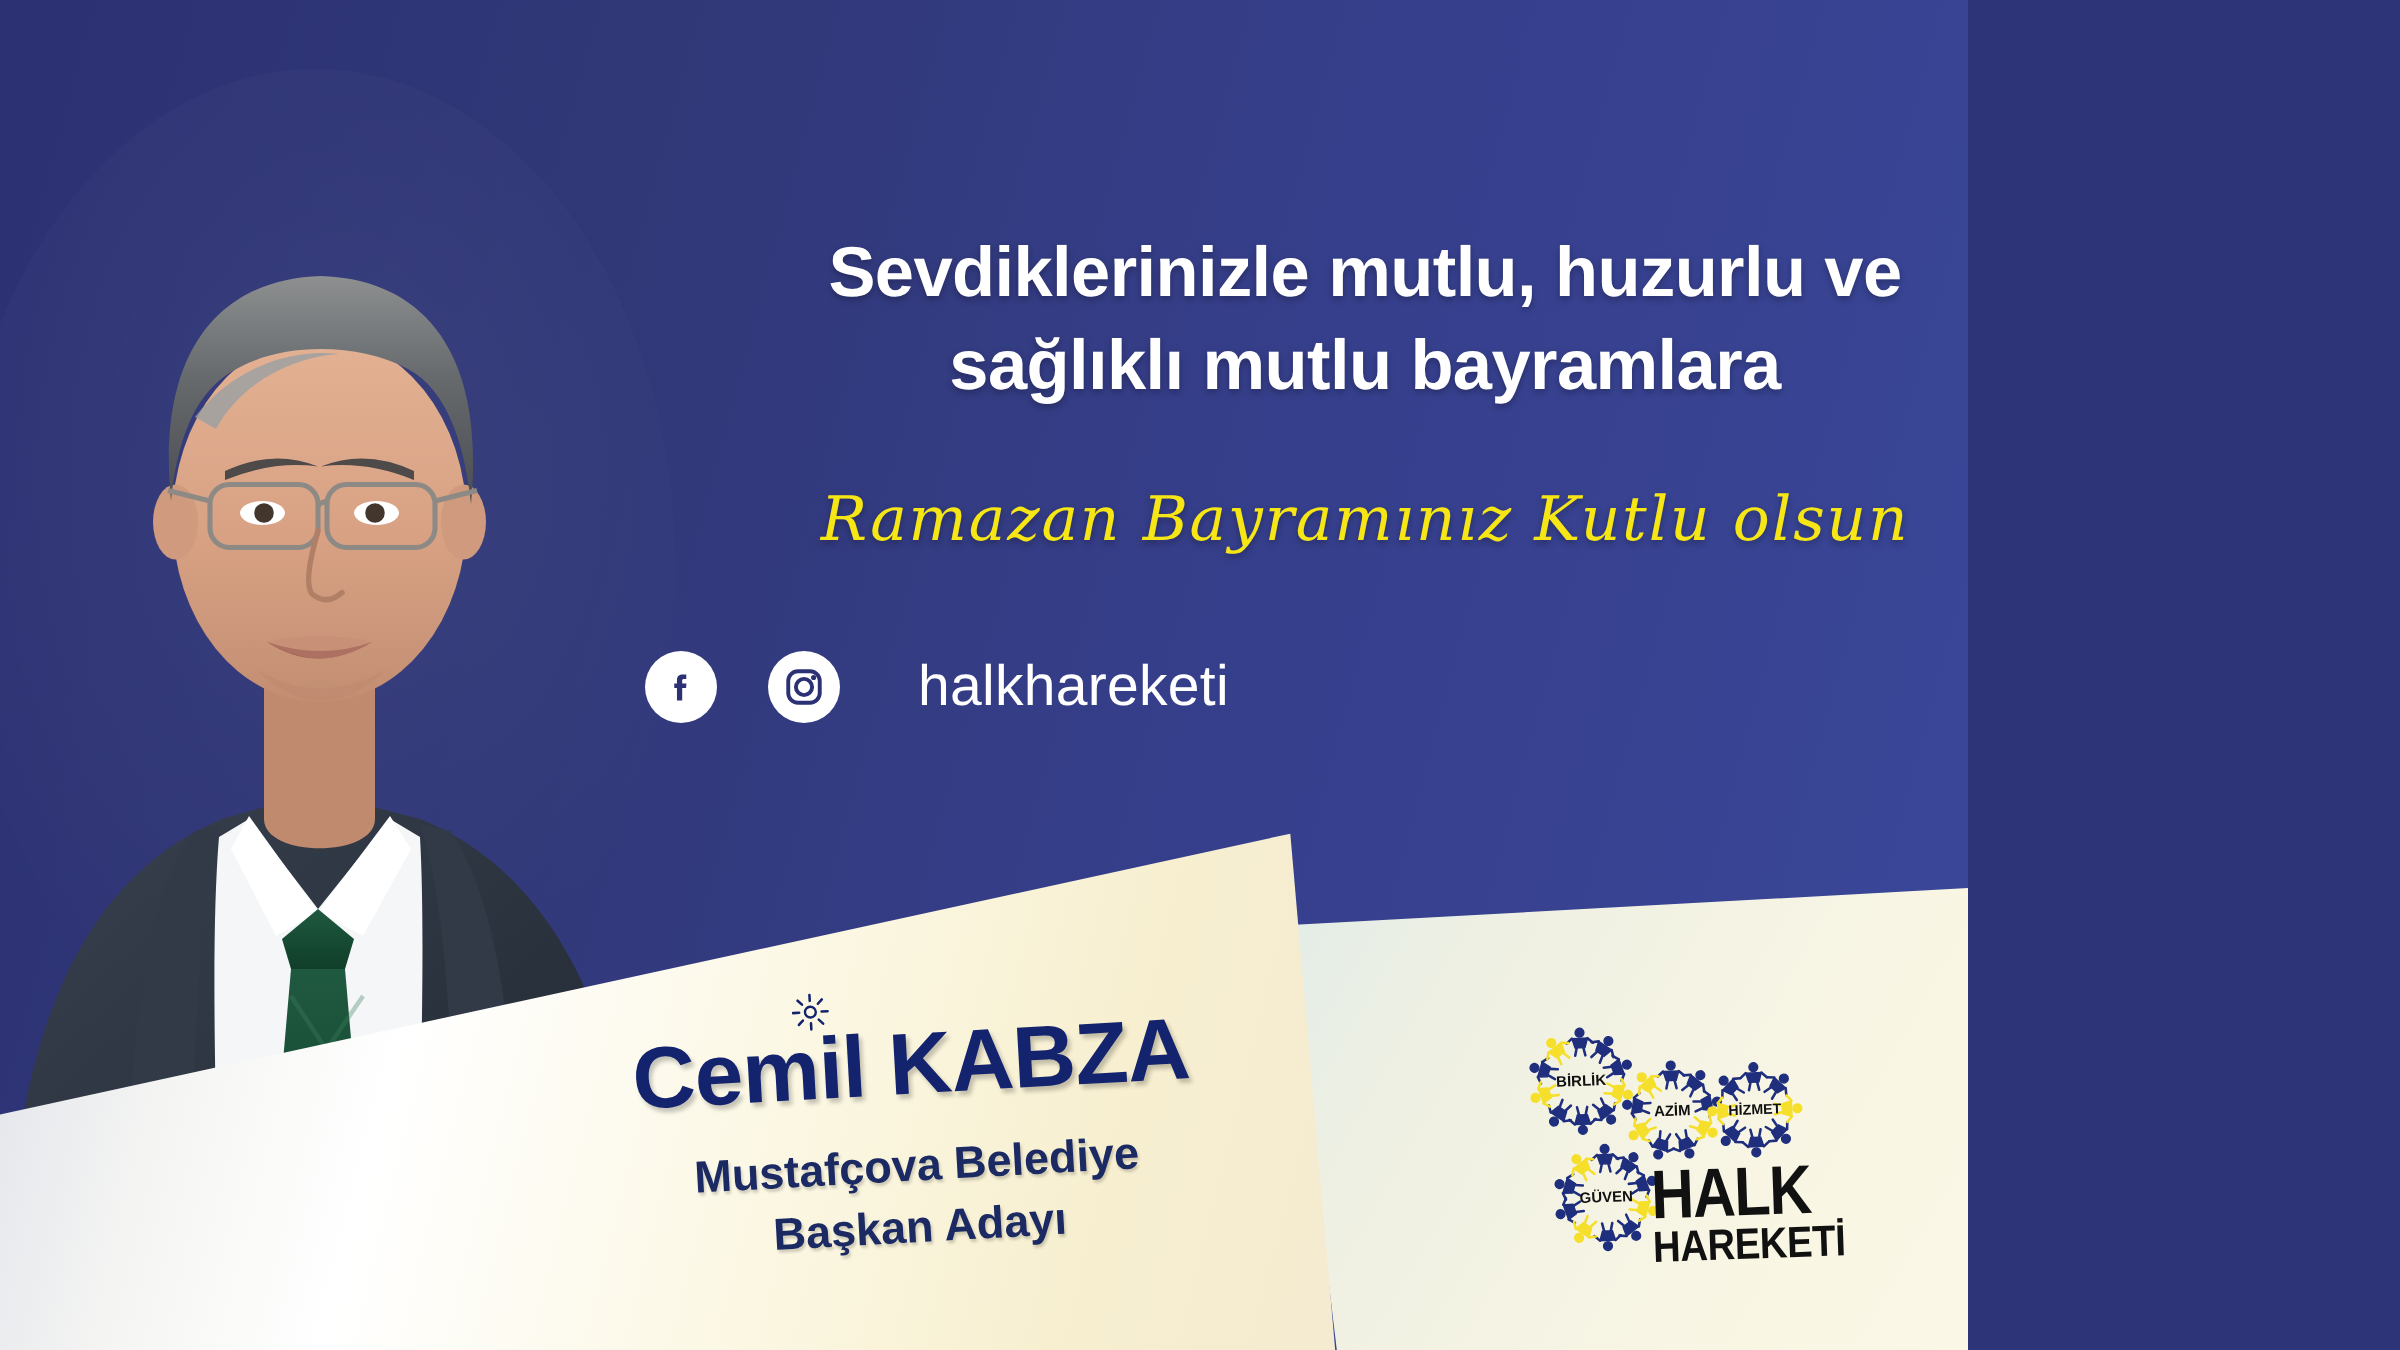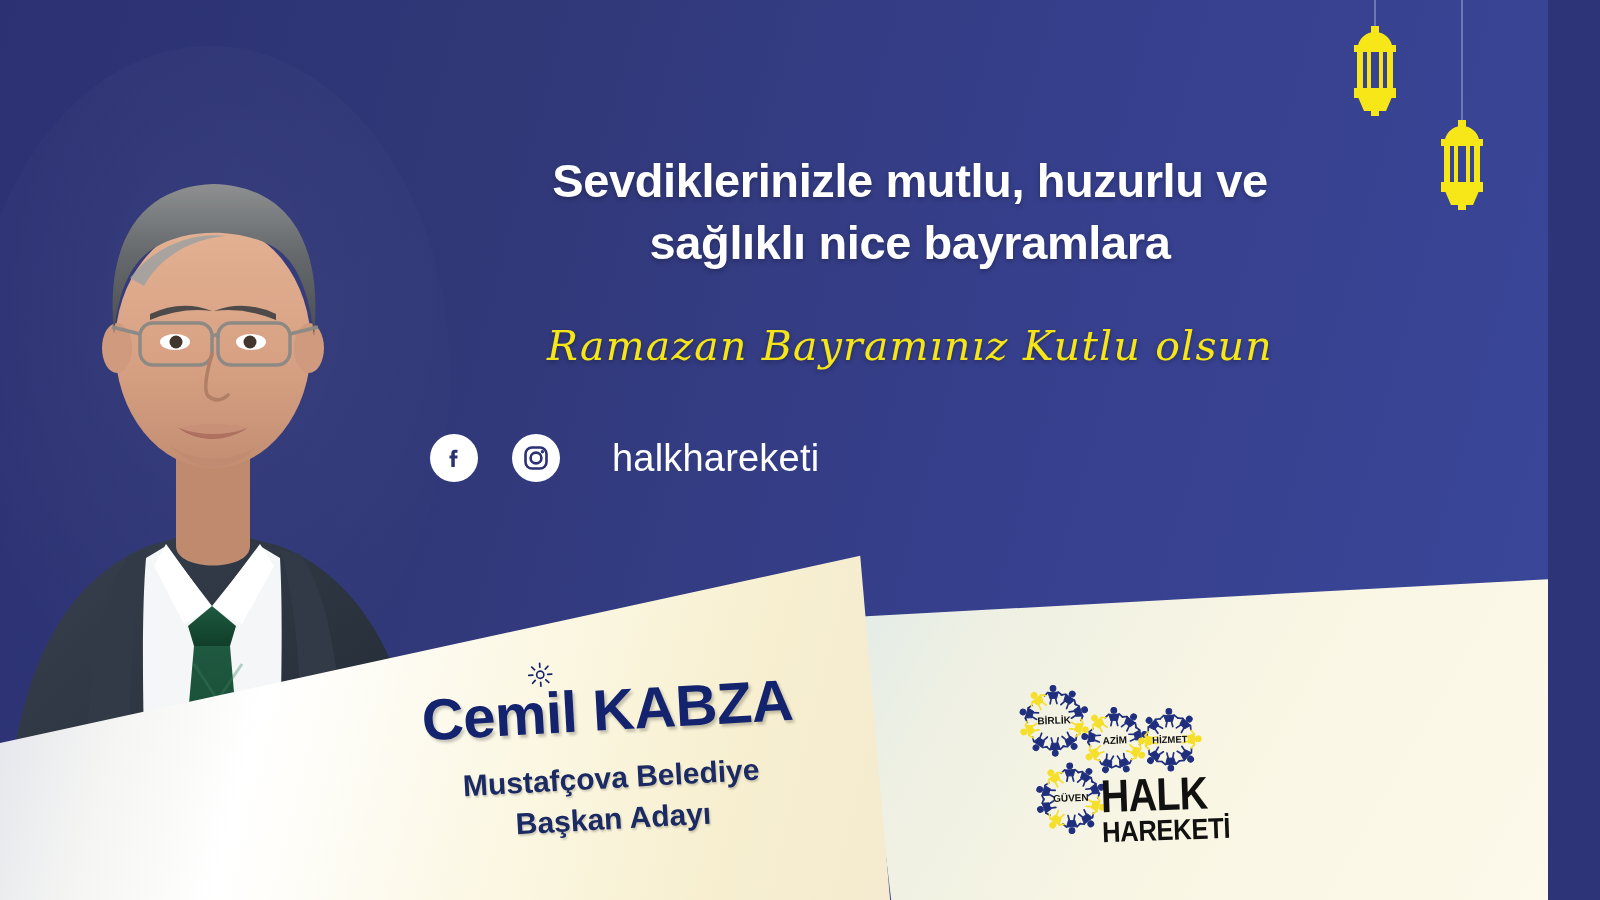--- a/index.html
+++ b/index.html
@@ -5,21 +5,21 @@
   * { margin:0; padding:0; box-sizing:border-box; }
   html,body { width:1600px; height:900px; overflow:hidden; }
   body {
     font-family:"Liberation Sans", sans-serif;
     background:#2d3478;
     position:relative;
   }
 
   #poster{
     position:absolute; left:0; top:0;
-    width:1548px; height:900px;
+    width:1312px; height:900px;
     overflow:hidden;
     background:linear-gradient(105deg,#2b3173 0%,#313878 30%,#363f8c 62%,#3a4799 100%);
   }
 
   
   .lantern-wrap{ position:absolute; }
   .lant-string{
     position:absolute; left:50%; top:0; width:2px; margin-left:-1px;
     background:#6d78b4;
   }
@@ -252,21 +252,21 @@
     <path class="pt" d="M232 308 q-10 34 -4 42 q10 8 20 -1" fill="none" stroke="#b07f65" stroke-width="3.6" stroke-linecap="round"></path>
 
     <path class="pt" d="M198 382 q34 22 70 0 q-34 12 -70 0 z" fill="#8d4f45"></path>
     <path class="pt" d="M198 382 q34 -8 70 0 q-34 22 -70 0 z" fill="#c88c78" opacity=".55"></path>
 
     <path class="pt" d="M190 400 q44 26 88 0 q-44 42 -88 0 z" fill="#b9846a" opacity=".35"></path>
   </svg>
 
   <div id="headline">
     <div>Sevdiklerinizle mutlu, huzurlu ve</div>
-    <div>sağlıklı nice bayramlara</div>
+    <div>sağlıklı mutlu bayramlara</div>
   </div>
 
   <div id="subline">Ramazan Bayramınız Kutlu olsun</div>
 
   <div id="social">
     <div class="soc-circle">
       <svg width="26" height="26" viewBox="0 0 26 26">
         <path fill="#2b3173" d="M16.4 13.6h-2.6V22h-3.5v-8.4H8.5v-3h1.8v-2c0-2.4 1-3.9 3.8-3.9h2.4v3h-1.5c-1 0-1.2.4-1.2 1.2v1.7h2.8z"></path>
       </svg>
     </div>

